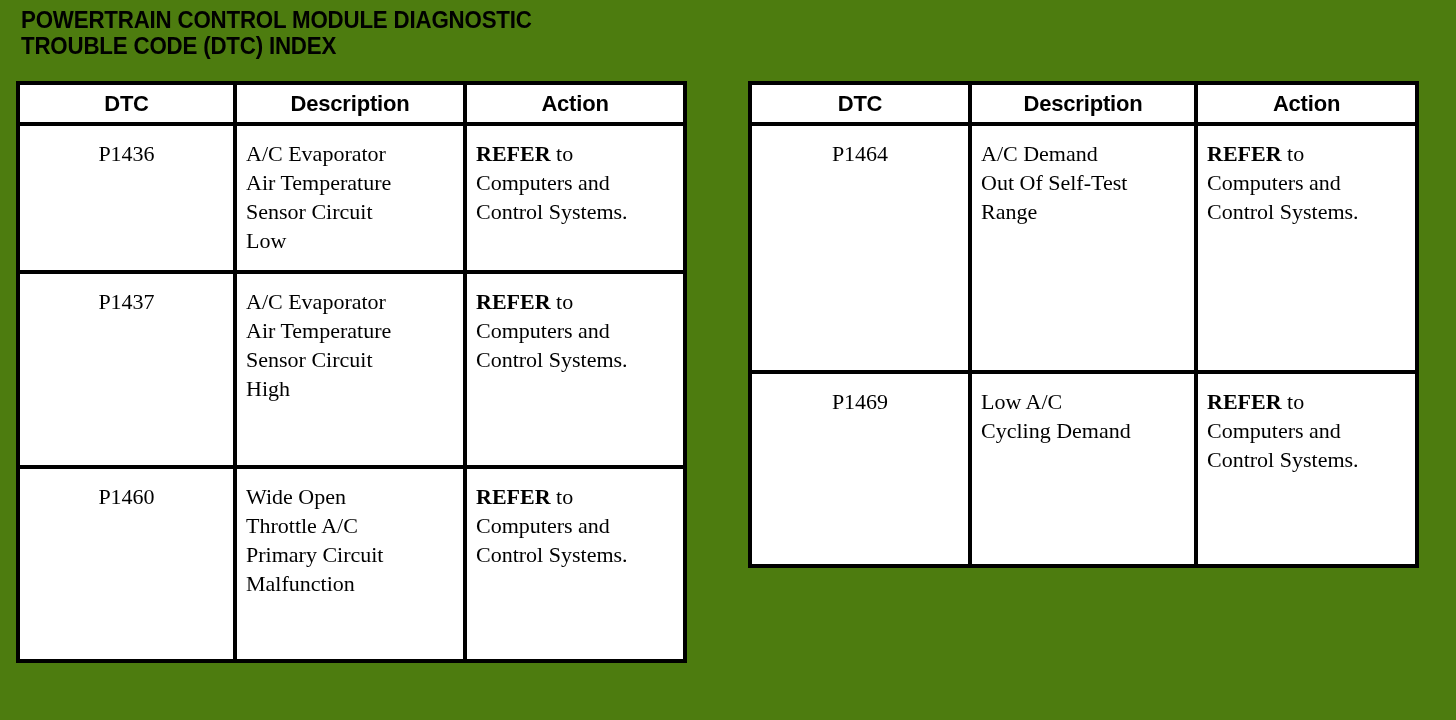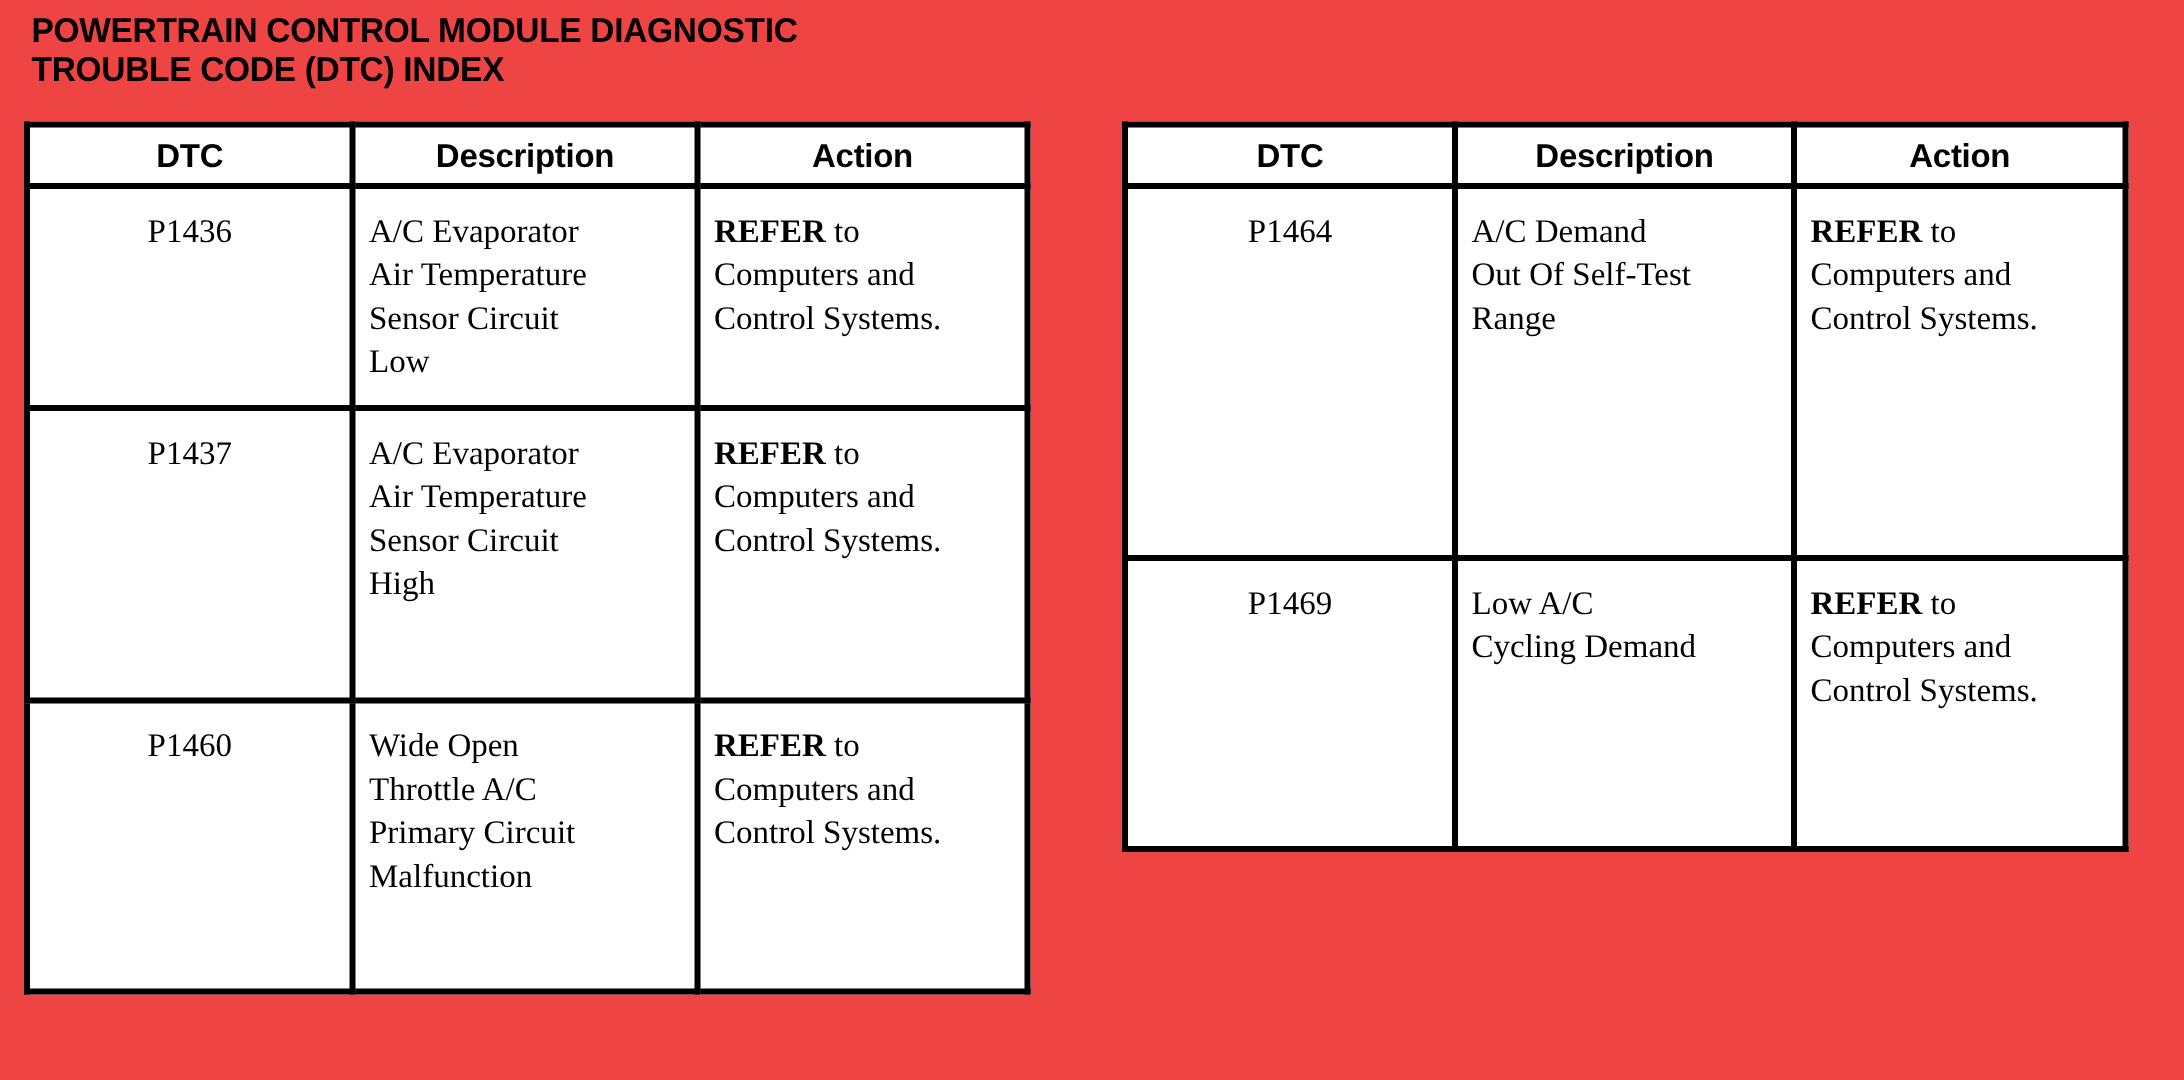--- a/index.html
+++ b/index.html
@@ -8,21 +8,21 @@
     width: 1456px;
     height: 720px;
     background: #ffffff;
     overflow: hidden;
   }
 
   #page {
     position: relative;
     width: 1456px;
     height: 720px;
-    background: #ef4444;
+    background: #4d7c0f;
   }
 
   
   .doc-title {
     position: absolute;
     left: 21px;
     top: 7px;
     width: 720px;
     font-family: "Liberation Sans", sans-serif;
     font-weight: bold;

